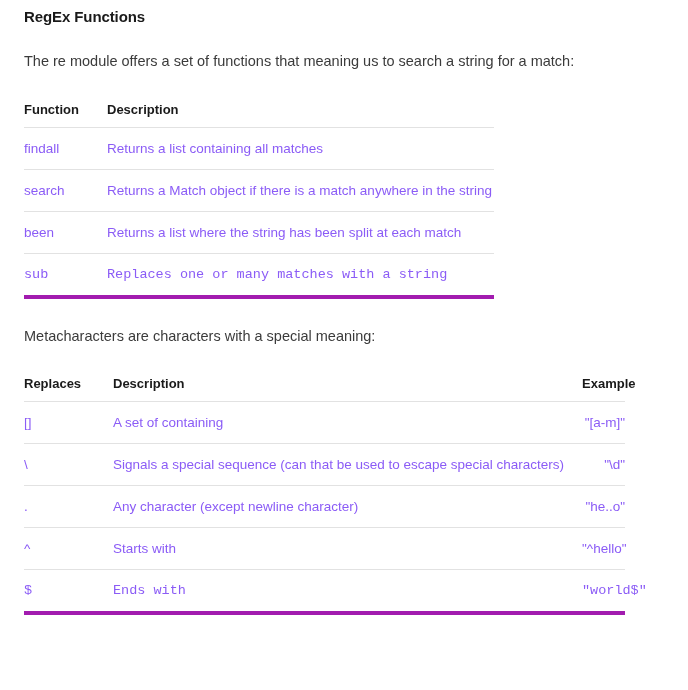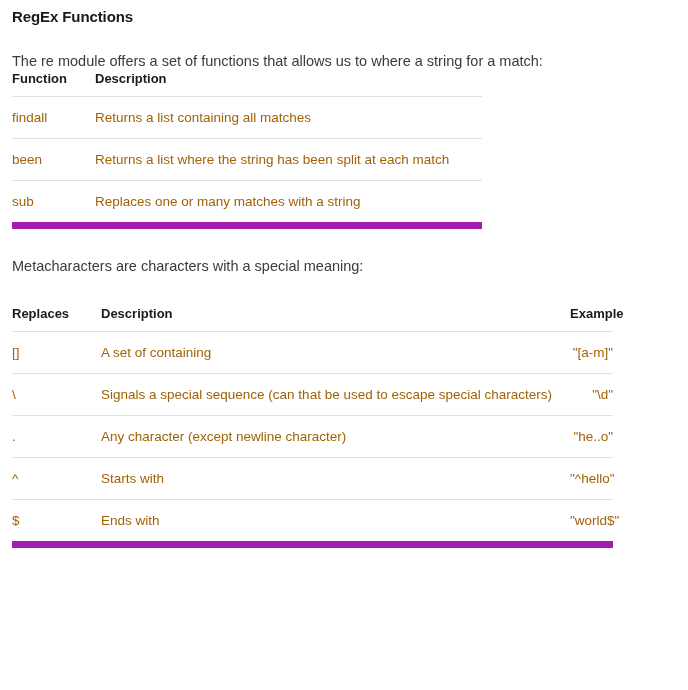--- a/index.html
+++ b/index.html
@@ -9,21 +9,21 @@
   }
   body {
     width: 688px;
     height: 690px;
     font-family: "Liberation Sans", sans-serif;
     color: #333333;
     overflow: hidden;
     position: relative;
   }
   .page {
-    padding: 0 12px;
+    padding: 0 24px;
     box-sizing: border-box;
     width: 688px;
   }
   h3.section-heading {
     font-size: 15px;
     font-weight: bold;
     color: #1a1a1a;
     margin: 0;
     padding: 0;
     letter-spacing: -0.1px;
@@ -57,34 +57,36 @@
     text-align: left;
     font-weight: bold;
     color: #1a1a1a;
     font-size: 13px;
     padding: 0 0 10px 0;
     vertical-align: bottom;
     white-space: nowrap;
   }
   table.data-table td {
     text-align: left;
-    color: #a16207;
+    color: #8b5cf6;
     font-weight: normal;
     border-top: 1px solid #e2e2e2;
     padding: 13px 0 13px 0;
     vertical-align: middle;
     white-space: nowrap;
   }
   table.data-table tr.table-row:last-child td {
-    border-bottom: 7px solid #a21caf;
+    border-bottom: 4px solid #a21caf;
+    font-family: Liberation Mono, monospace;
   }
 
   
   #table-regex-functions {
     width: 470px;
+    margin-top: 31px;
   }
   #table-regex-functions col.col-function { width: 83px; }
   #table-regex-functions col.col-description { width: 387px; }
 
   
   #table-metacharacters {
     width: 601px;
     margin-top: 30px;
   }
   #table-metacharacters col.col-character { width: 89px; }
@@ -98,37 +100,41 @@
     font-family: "Liberation Sans", sans-serif;
   }
 </style>
 </head>
 <body>
 
 <div class="page">
 
   <h3 class="section-heading" id="heading-regex-functions">RegEx Functions</h3>
 
-  <p class="section-paragraph" id="paragraph-regex-functions">The re module offers a set of functions that allows us to where a string for a match:</p>
+  <p class="section-paragraph" id="paragraph-regex-functions">The re module offers a set of functions that meaning us to search a string for a match:</p>
 
   <table class="data-table" id="table-regex-functions">
     <colgroup>
       <col class="col-function">
       <col class="col-description">
     </colgroup>
     <thead>
       <tr>
         <th>Function</th>
         <th>Description</th>
       </tr>
     </thead>
     <tbody>
       <tr class="table-row">
         <td>findall</td>
         <td>Returns a list containing all matches</td>
+      </tr>
+      <tr class="table-row">
+        <td>search</td>
+        <td>Returns a Match object if there is a match anywhere in the string</td>
       </tr>
       <tr class="table-row">
         <td>been</td>
         <td>Returns a list where the string has been split at each match</td>
       </tr>
       <tr class="table-row">
         <td>sub</td>
         <td>Replaces one or many matches with a string</td>
       </tr>
     </tbody>

